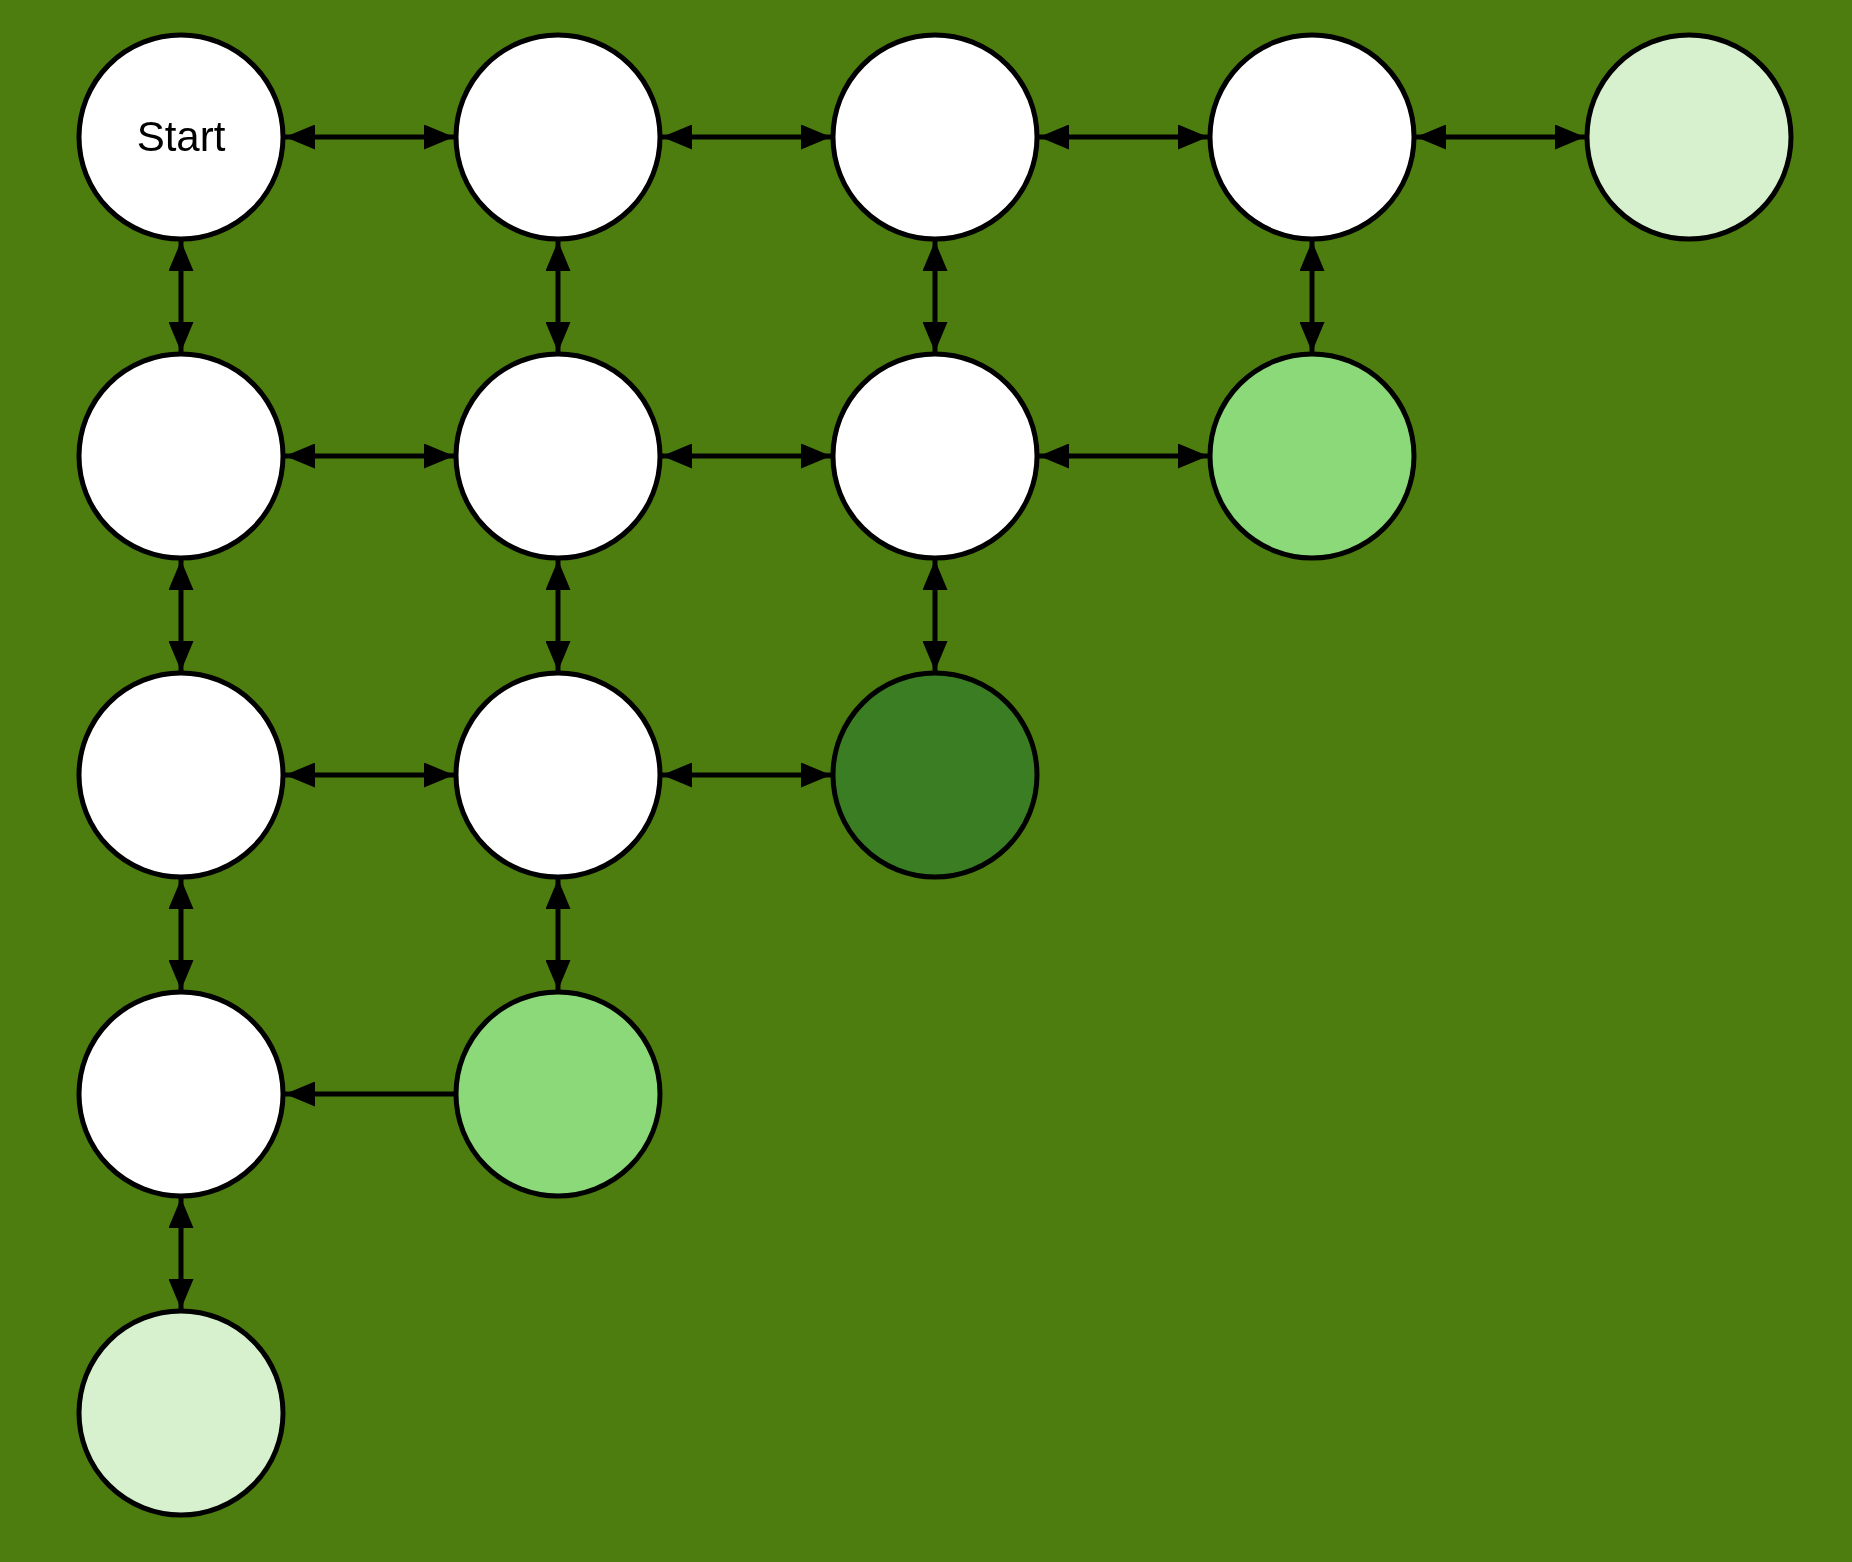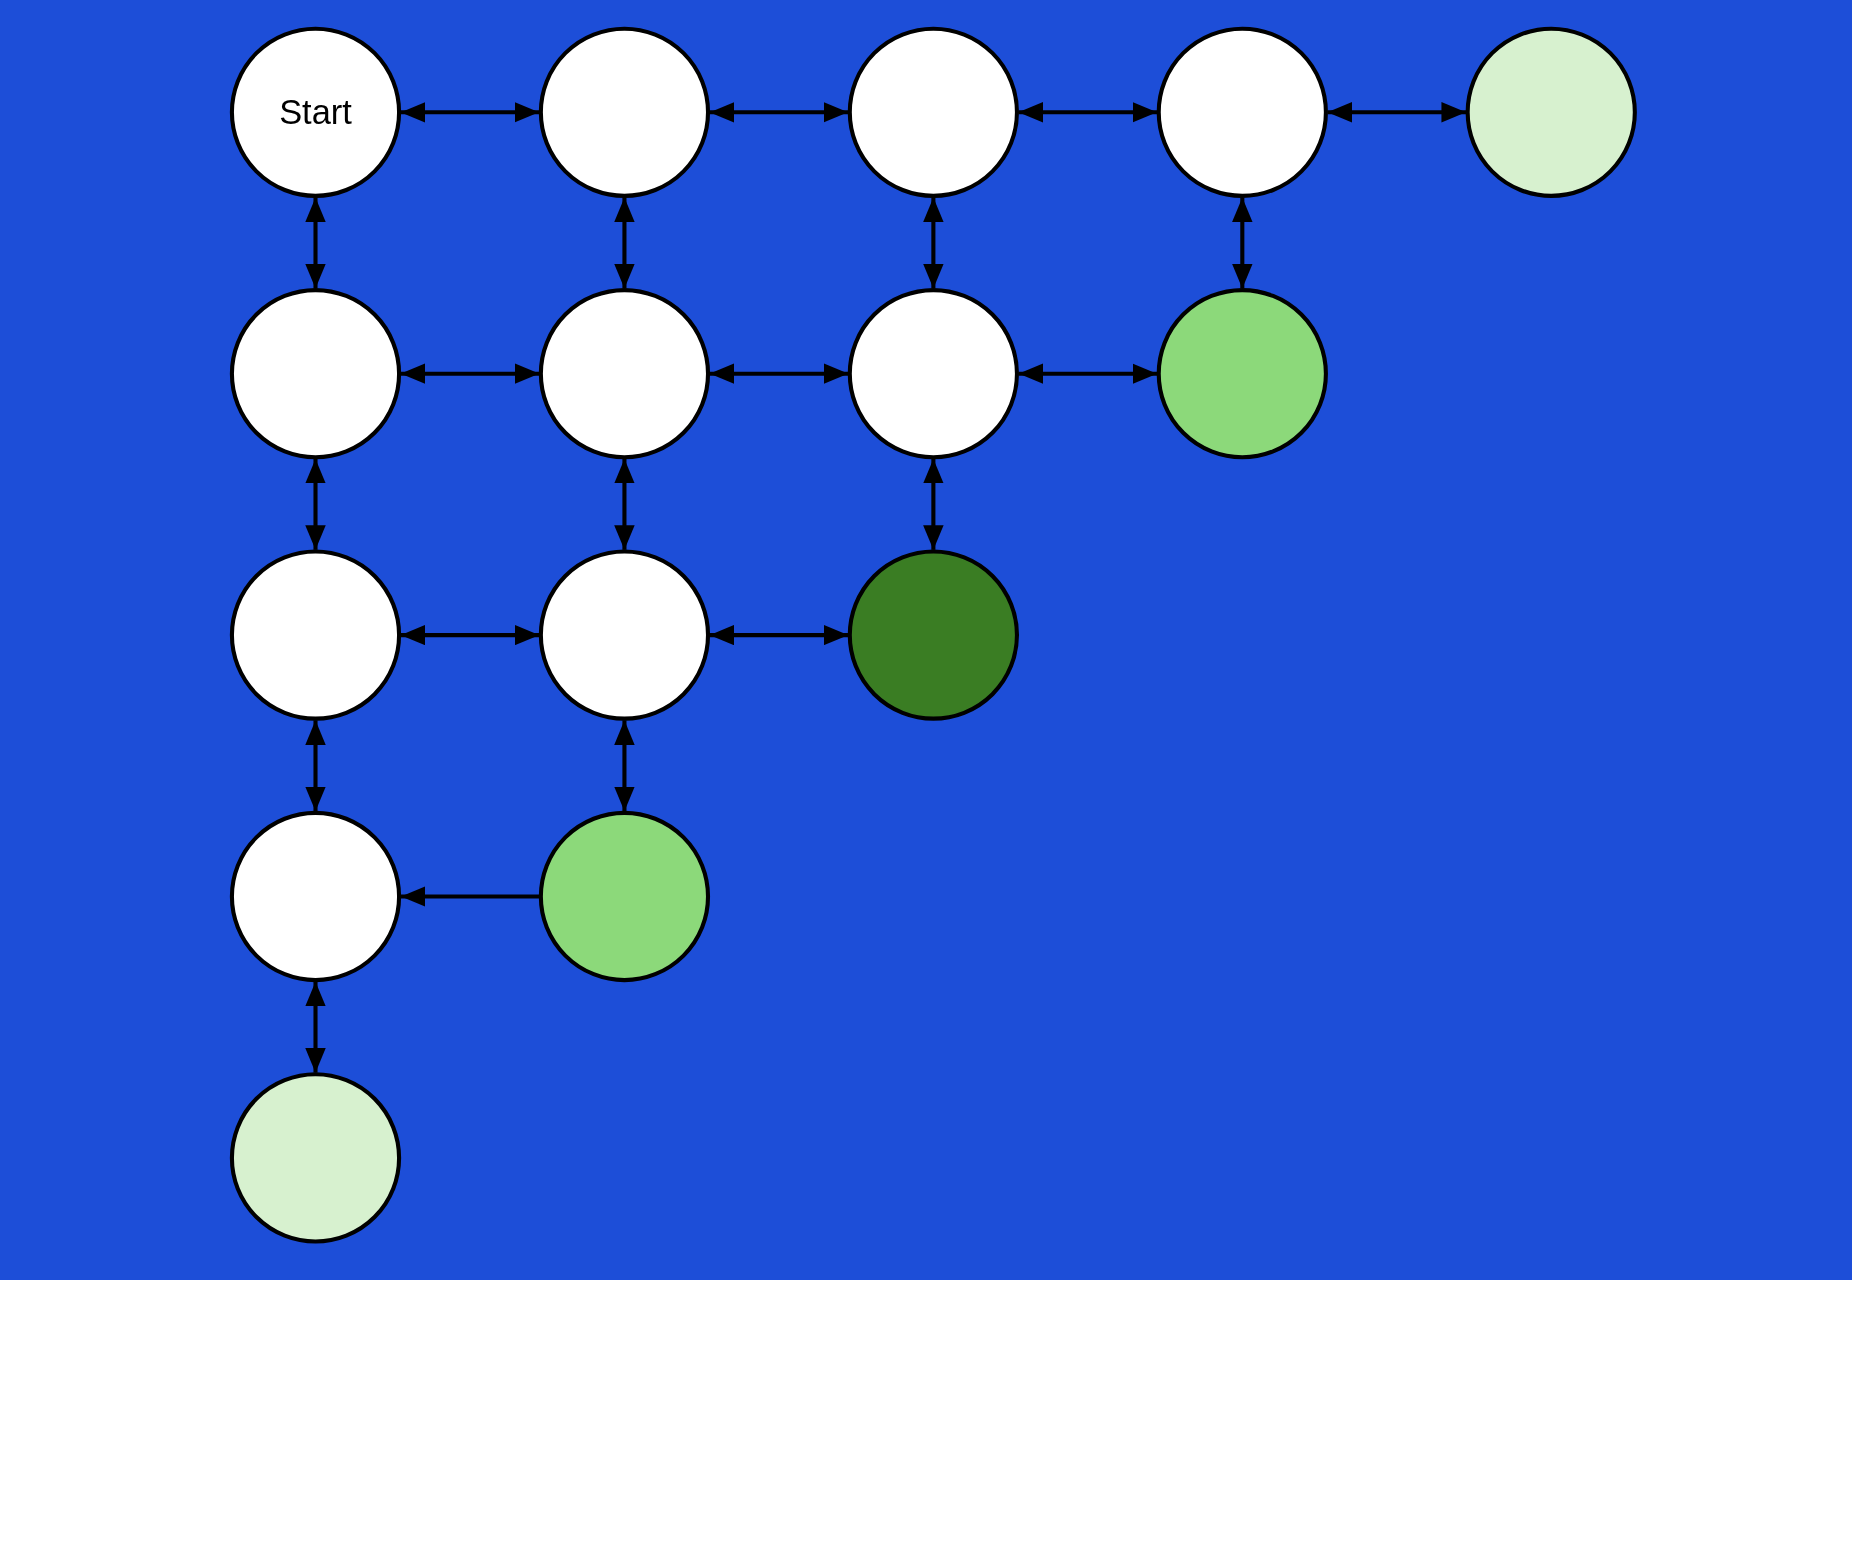--- a/index.html
+++ b/index.html
@@ -3,22 +3,22 @@
 <meta charset="utf-8">
 <style>
   html, body {
     margin: 0;
     padding: 0;
     background: #ffffff;
   }
   .canvas {
     position: relative;
     width: 1852px;
-    height: 1280px;
-    background: #1d4ed8;
+    height: 1562px;
+    background: #4d7c0f;
     overflow: hidden;
     font-family: "Liberation Sans", sans-serif;
   }
   .canvas svg {
     display: block;
     width: 100%;
     height: 100%;
   }
   svg text {
     font-family: "Liberation Sans", sans-serif;

